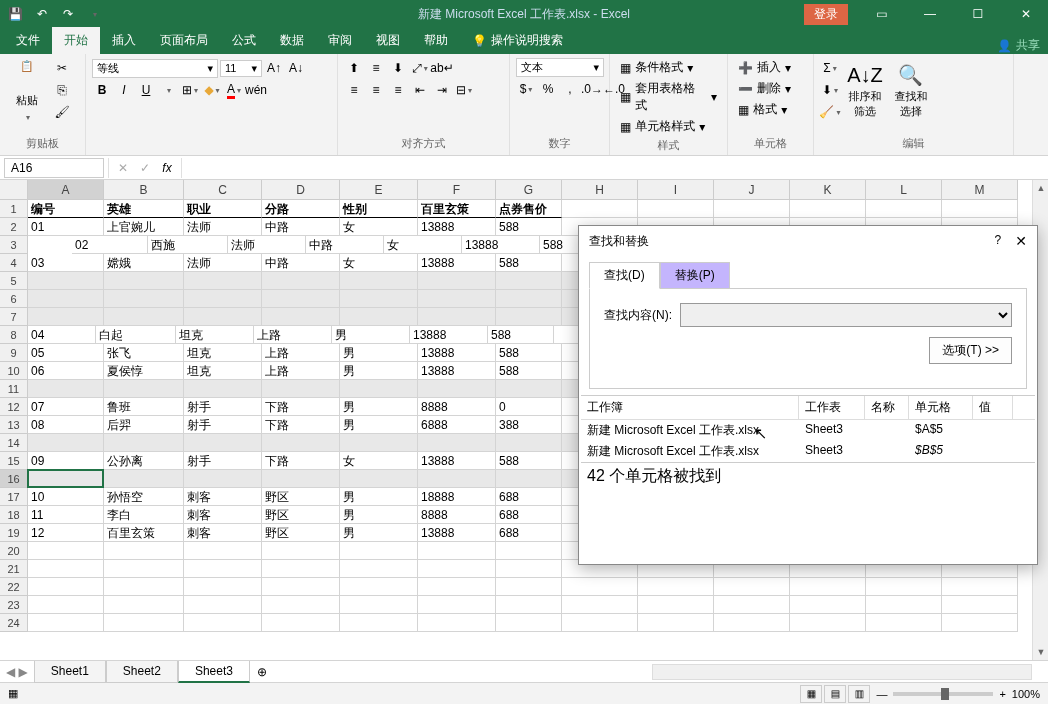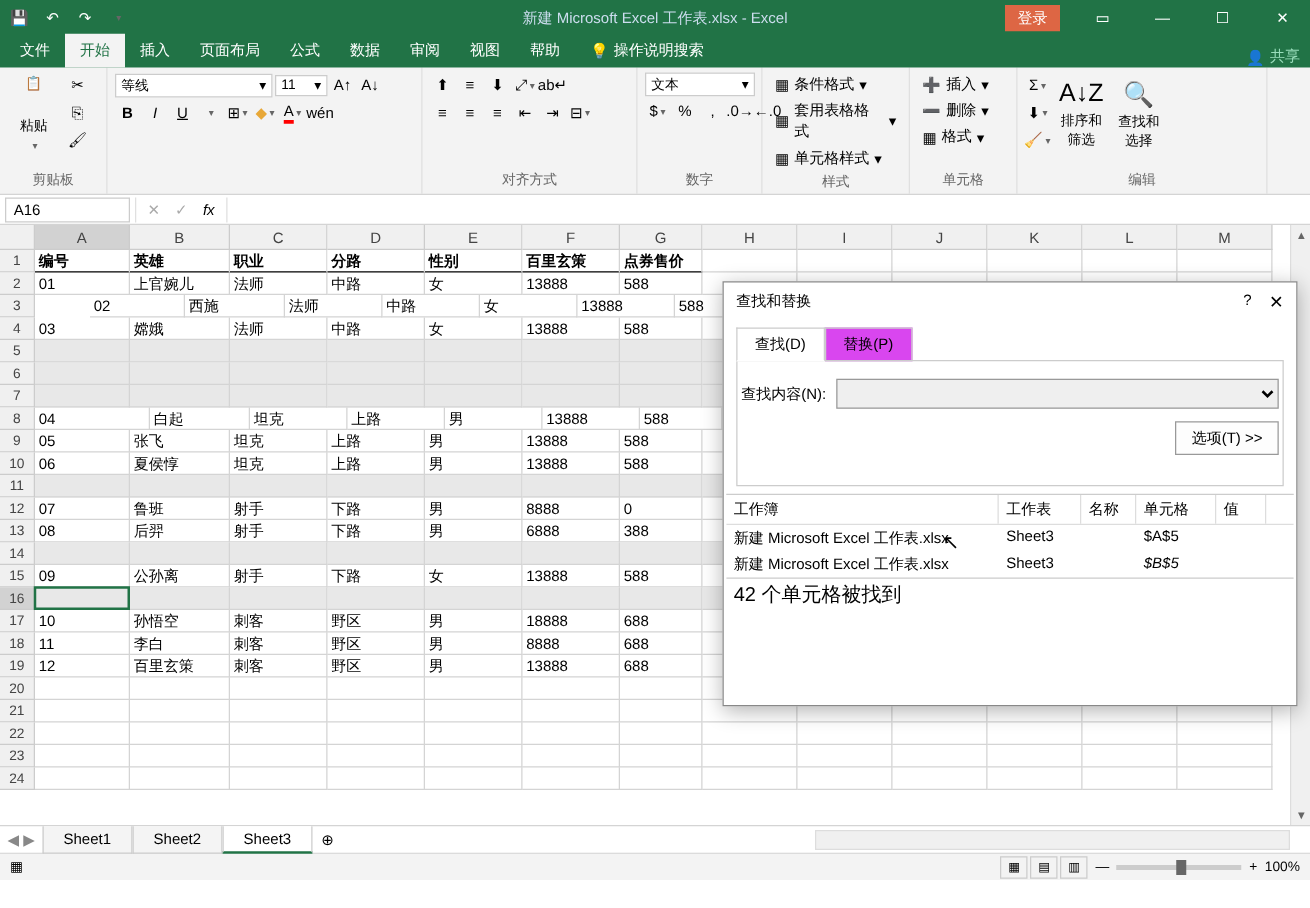--- a/index.html
+++ b/index.html
@@ -76,22 +76,22 @@
 .zoom-slider { width: 100px; height: 4px; background: #ccc; position: relative; }
 .zoom-thumb { position: absolute; left: 48px; top: -4px; width: 8px; height: 12px; background: #666; }
 
 
 .dialog { position: absolute; left: 578px; top: 225px; width: 460px; height: 340px; background: #fff; border: 1px solid #888; box-shadow: 0 4px 16px rgba(0,0,0,0.3); display: flex; flex-direction: column; }
 .dialog-title { height: 30px; display: flex; align-items: center; justify-content: space-between; padding: 0 10px; font-size: 12px; }
 .dialog-close { cursor: pointer; font-size: 14px; }
 .dialog-tabs { display: flex; padding: 6px 10px 0; gap: 0; }
 .dtab { padding: 4px 14px; border: 1px solid #ccc; font-size: 12px; cursor: pointer; }
 .dtab.active { border-bottom-color: #fff; background: #fff; position: relative; z-index: 1; }
-.dtab:not(.active) { background: #d946ef; }
-.dialog-body { border: 1px solid #ccc; margin: -1px 10px 6px; padding: 14px 3px; flex-shrink: 0; }
+.dtab:not(.active) { background: #c4b5fd; }
+.dialog-body { border: 1px solid #ccc; margin: -1px 10px 6px; padding: 14px 14px; flex-shrink: 0; }
 .form-row { display: flex; align-items: center; gap: 8px; margin-bottom: 10px; }
 .form-row label { font-size: 12px; }
 .form-row select { flex: 1; border: 1px solid #999; padding: 3px; font-size: 12px; }
 .dialog-btns { display: flex; justify-content: flex-end; gap: 8px; padding: 0 0 10px; }
 .dbtn { padding: 4px 12px; border: 1px solid #999; background: #fdfdfd; font-size: 12px; cursor: pointer; }
 .dbtn.primary { border: 2px solid #2a6fb0; }
 .results { flex: 1; overflow: hidden; border-top: 1px solid #ccc; display: flex; flex-direction: column; margin: 0 2px; }
 .results-hdr { display: flex; font-size: 12px; border-bottom: 1px solid #ddd; }
 .results-hdr span { padding: 3px 6px; border-right: 1px solid #ddd; }
 .results-row { display: flex; font-size: 12px; }
@@ -417,21 +417,21 @@
         <div class="cell" style="width: 78px;"></div>
         <div class="cell" style="width: 66px;"></div>
         <div class="cell" style="width: 76px;"></div>
         <div class="cell" style="width: 76px;"></div>
         <div class="cell" style="width: 76px;"></div>
         <div class="cell" style="width: 76px;"></div>
         <div class="cell" style="width: 76px;"></div>
         <div class="cell" style="width: 76px;"></div>
       </div>
       <div class="cell-row">
-        <div class="cell" style="width: 92px;">04</div>
+        <div class="cell" style="width: 68px;">04</div>
         <div class="cell" style="width: 80px;">白起</div>
         <div class="cell" style="width: 78px;">坦克</div>
         <div class="cell" style="width: 78px;">上路</div>
         <div class="cell" style="width: 78px;">男</div>
         <div class="cell" style="width: 78px;">13888</div>
         <div class="cell" style="width: 66px;">588</div>
         <div class="cell" style="width: 76px;"></div>
         <div class="cell" style="width: 76px;"></div>
         <div class="cell" style="width: 76px;"></div>
         <div class="cell" style="width: 76px;"></div>

